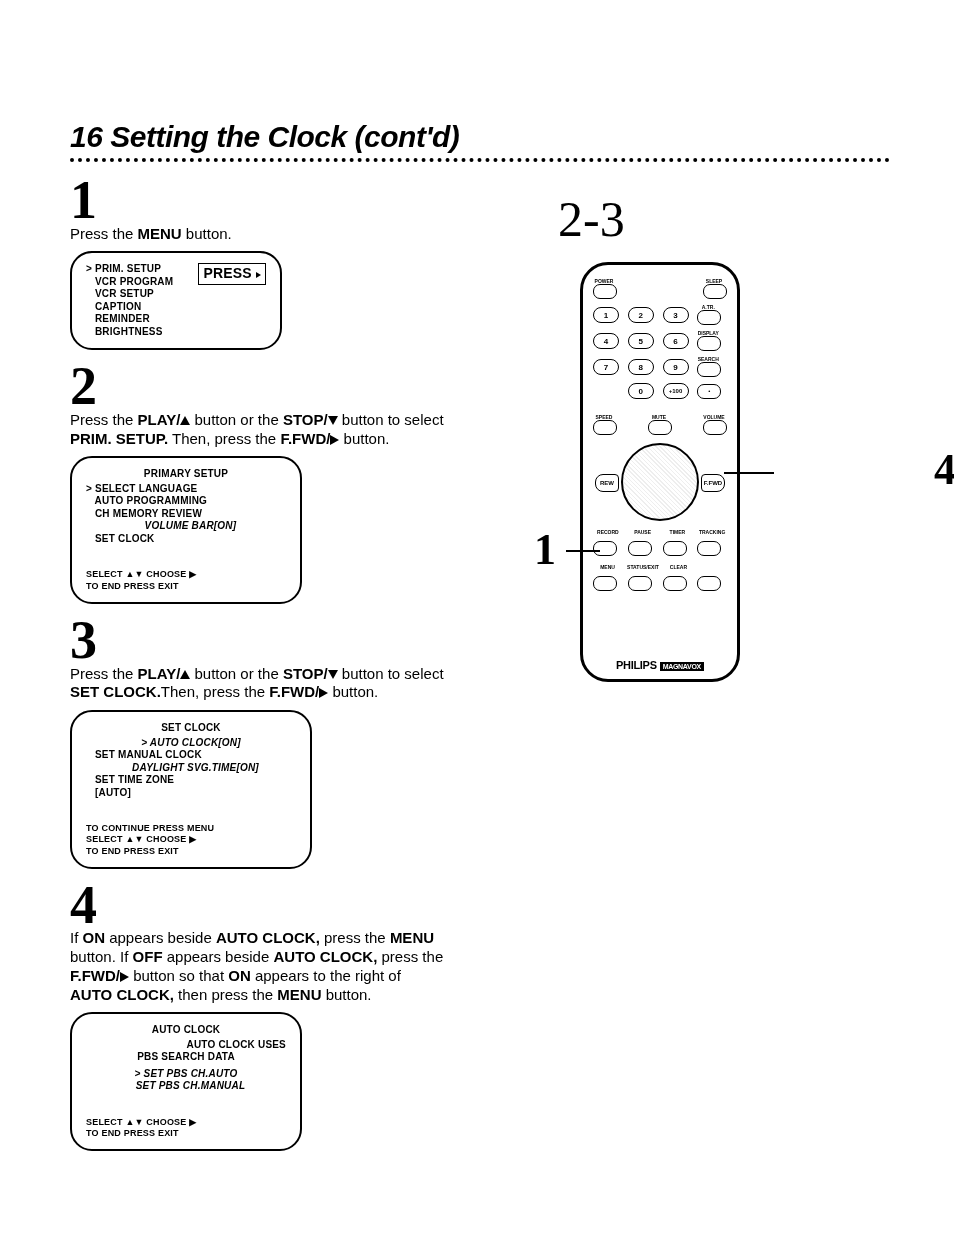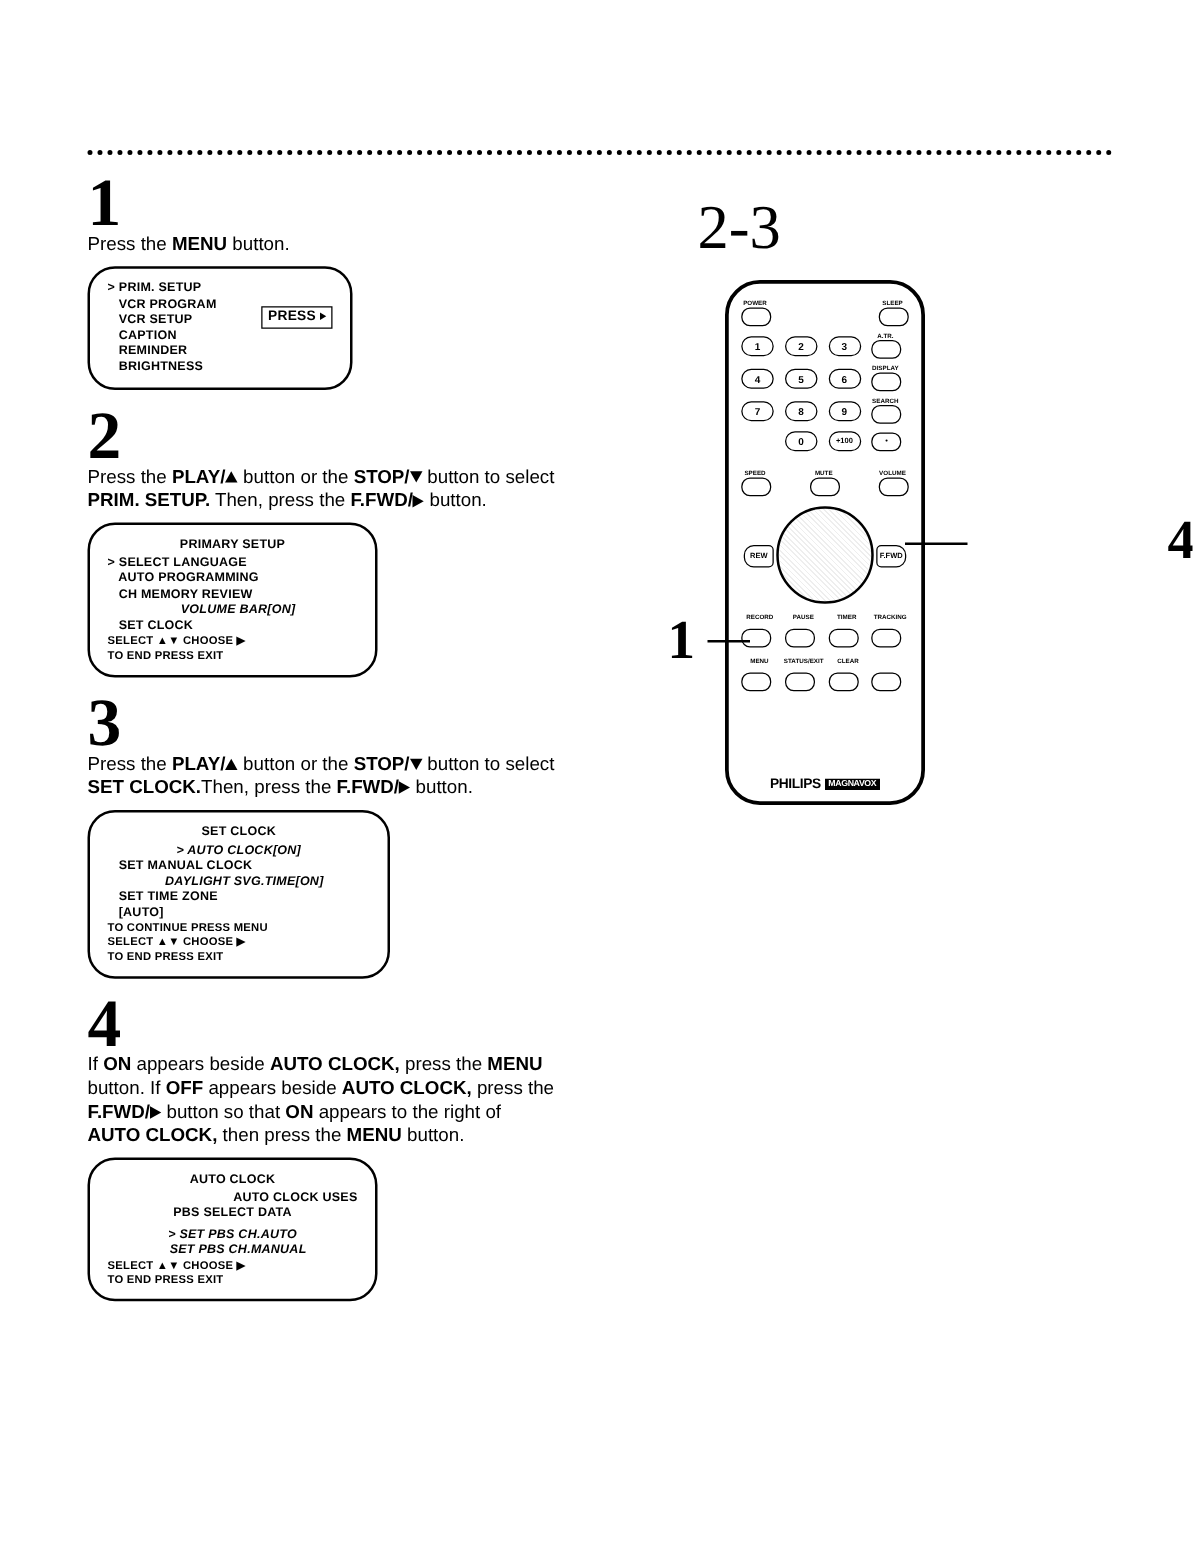--- a/index.html
+++ b/index.html
@@ -81,28 +81,27 @@
     margin-bottom: 2px;
   }
   .screen .row {
     display: flex;
     justify-content: center;
     font-style: italic;
   }
   .screen .press-box {
     border: 1.5px solid #000;
     padding: 1px 4px;
-    font-size: 11px;
+    font-size: 14px;
     position: absolute;
     top: 10px;
     right: 14px;
-    margin-top: 20px;
   }
   .screen .footer {
-    margin-top: 0;
+    margin-top: 24px;
     font-size: 9px;
   }
   .tri {
     display: inline-block;
     vertical-align: middle;
   }
   .tri.up {
     width: 0; height: 0;
     border-left: 5px solid transparent;
     border-right: 5px solid transparent;
@@ -215,20 +214,24 @@
     display:inline-block; background:#000; color:#fff; font-size:7px; padding:1px 3px; vertical-align:middle; margin-left:3px; font-weight:700;
   }
   .remote .lbl4 { font-size:5px; font-weight:700; text-align:center; }
   .remote .spacer { height:4px; }
 </style>
 </head>
 <body>
 
 <div class="page">
 
+  <div class="title-row">
+    <span class="num">16</span>
+    <span>Setting the Clock (cont'd)</span>
+  </div>
   <hr class="dotline">
 
   <div class="cols">
 
     <div class="left">
 
       <div class="bignum">1</div>
       <div class="step-text">
         <span class="thin">Press the </span><span>MENU</span><span class="thin"> button.</span>
       </div>
@@ -291,21 +294,21 @@
       <div class="bignum">4</div>
       <div class="step-text">
         <span class="thin">If </span><span>ON</span><span class="thin"> appears beside </span><span>AUTO CLOCK,</span><span class="thin"> press the </span><span>MENU</span><br>
         <span class="thin">button. If </span><span>OFF</span><span class="thin"> appears beside </span><span>AUTO CLOCK,</span><span class="thin"> press the</span><br>
         <span>F.FWD/</span><span class="tri right"></span><span class="thin"> button so that </span><span>ON</span><span class="thin"> appears to the right of</span><br>
         <span>AUTO CLOCK,</span><span class="thin"> then press the </span><span>MENU</span><span class="thin"> button.</span>
       </div>
       <div class="screen" style="width:200px">
         <div class="title-c">AUTO CLOCK</div>
         <div style="text-align:right">AUTO CLOCK USES</div>
-        <div style="text-align:center">PBS SELECT DATA</div>
+        <div style="text-align:center">PBS SEARCH DATA</div>
         <div class="row" style="margin-top:4px">
             <span>&gt; <span>SET PBS CH.</span></span>
             <span>AUTO</span>
           </div>
         <div class="row">
             <span>&nbsp;&nbsp; <span>SET PBS CH.</span></span>
             <span>MANUAL</span>
           </div>
         <div class="footer">
           <div>SELECT ▲▼ CHOOSE ▶</div>

